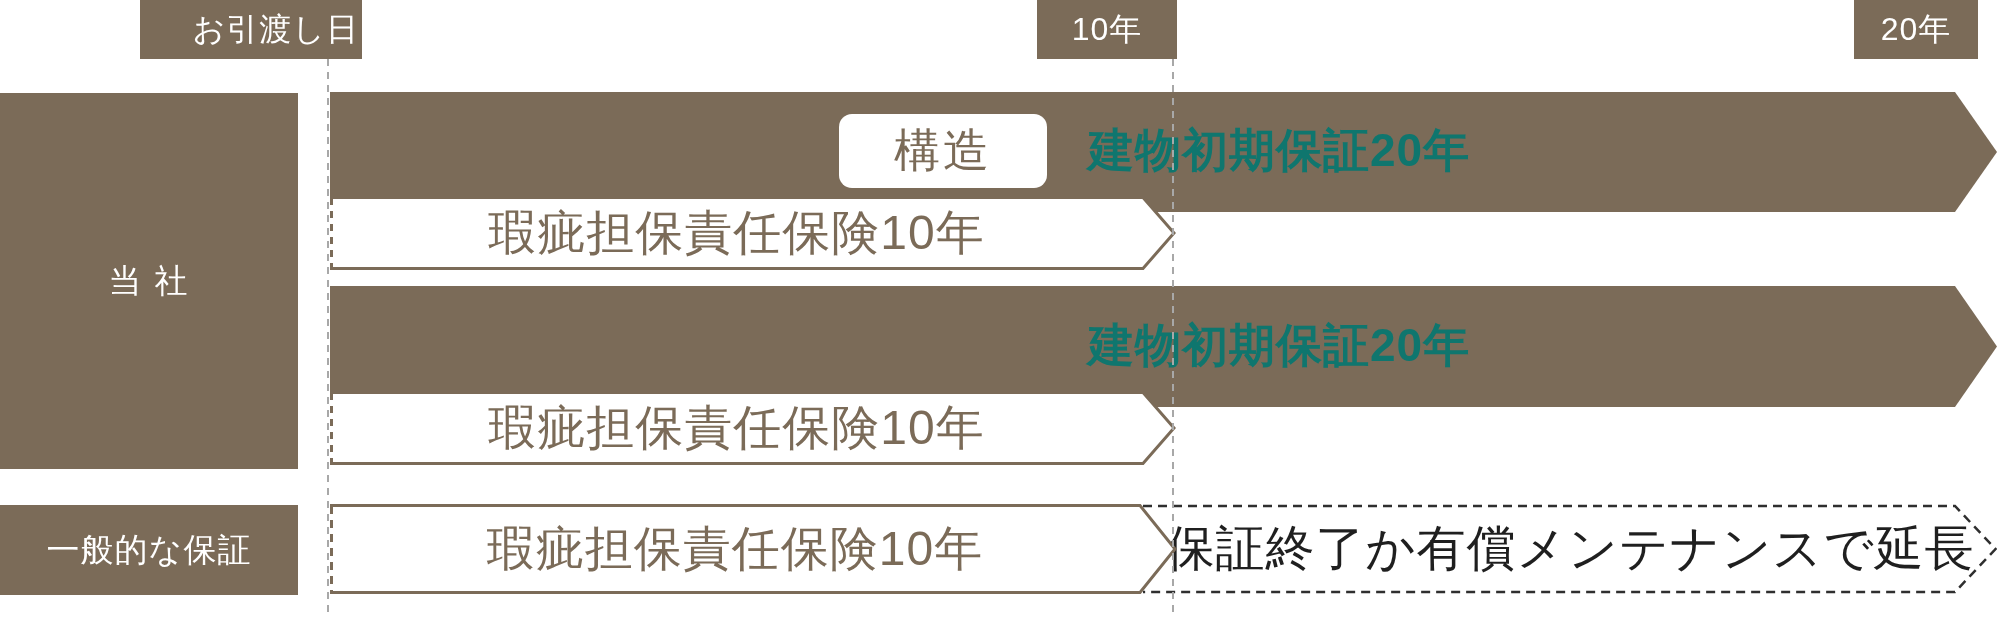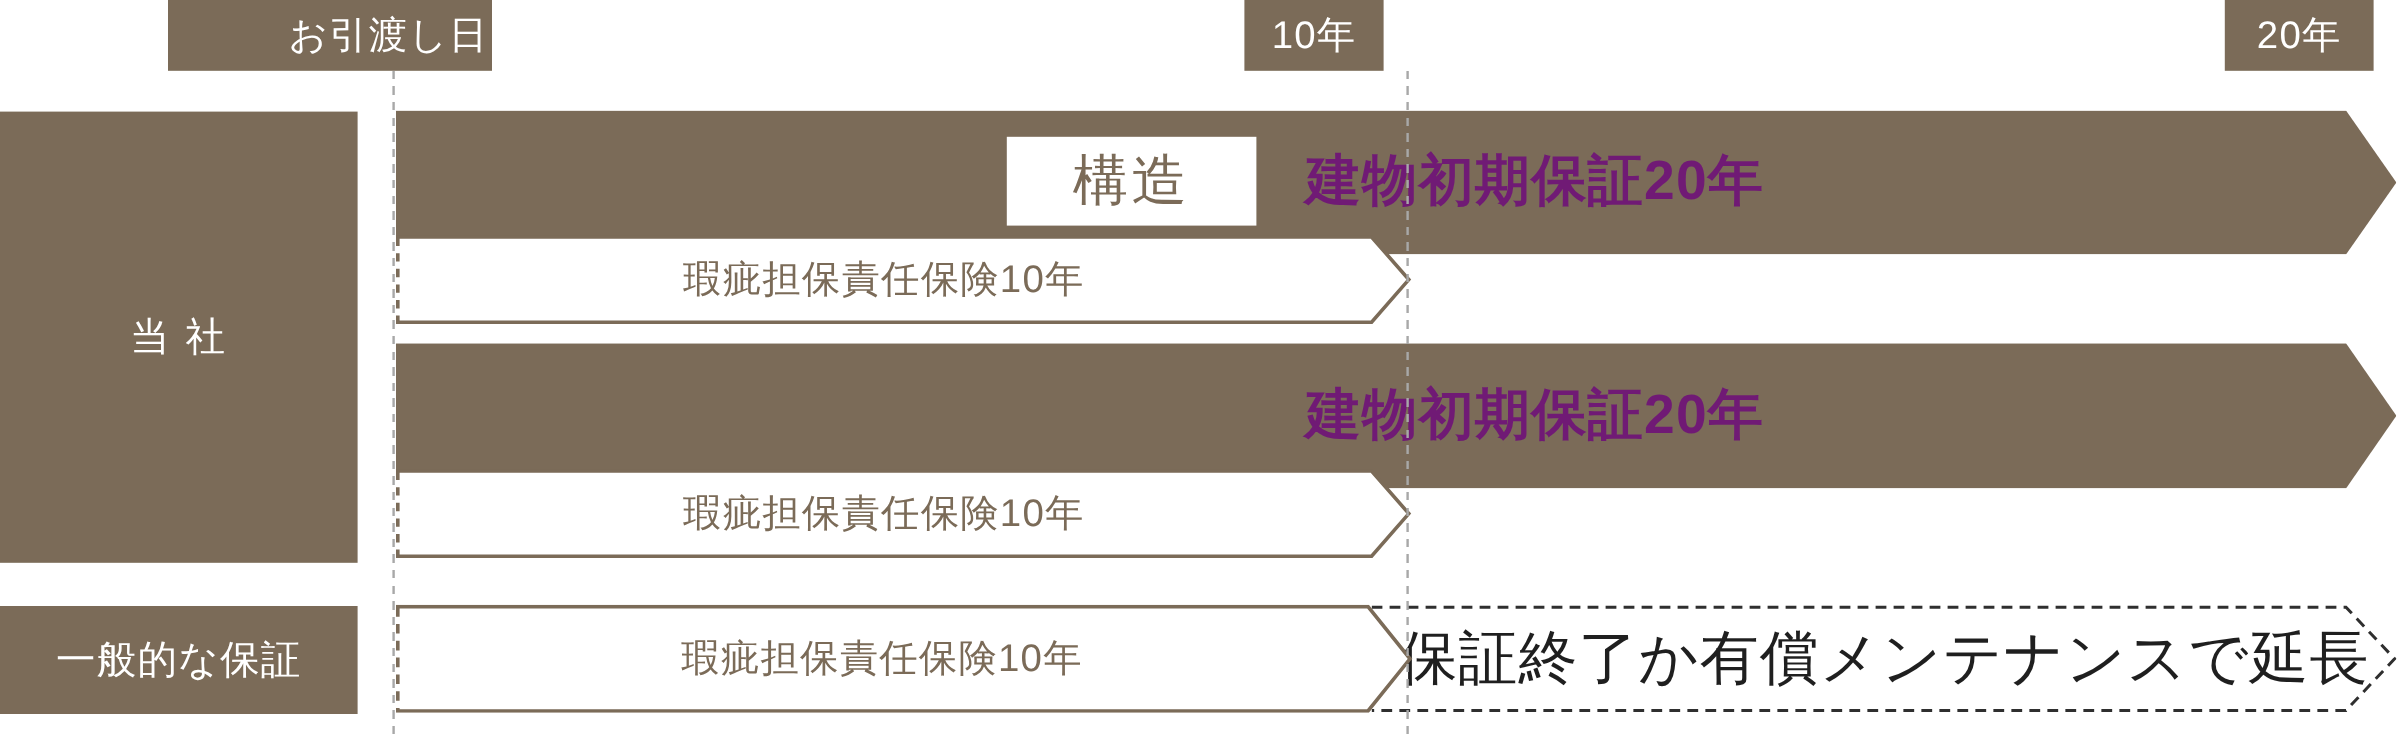--- a/index.html
+++ b/index.html
@@ -6,22 +6,22 @@
   .canvas{
     position:relative;width:2000px;height:617px;background:#ffffff;overflow:hidden;
     font-family:"Liberation Sans",sans-serif;
   }
   
   .ylabel{
     position:absolute;top:0;height:59px;background:#7b6b58;color:#ffffff;
     display:flex;align-items:center;justify-content:center;
     font-size:32px;letter-spacing:1px;
   }
-  .ylabel.delivery{left:140px;width:270px;justify-content:flex-end;padding-right:3px;box-sizing:border-box;}
-  .ylabel.ten{left:1037px;width:116px;}
+  .ylabel.delivery{left:140px;width:222px;justify-content:flex-end;padding-right:3px;box-sizing:border-box;}
+  .ylabel.ten{left:1037px;width:140px;}
   .ylabel.twenty{left:1854px;width:124px;}
   
   .sidehdr{
     position:absolute;left:0;width:298px;background:#7b6b58;color:#ffffff;
     display:flex;align-items:center;justify-content:center;
   }
   .sidehdr.company{top:93px;height:376px;font-size:33px;letter-spacing:2px;}
   .sidehdr.general{top:505px;height:90px;font-size:33px;letter-spacing:1px;}
   
   .brownbar{
@@ -29,34 +29,34 @@
     clip-path:polygon(0 0, calc(100% - 42px) 0, 100% 50%, calc(100% - 42px) 100%, 0 100%);
   }
   .brownbar.b1{top:92px;}
   .brownbar.b2{top:286px;height:121px;}
   
   .tagbox{
     position:absolute;left:839px;width:208px;height:74px;background:#ffffff;
     display:flex;align-items:center;justify-content:center;
     color:#7b6b58;font-size:46px;letter-spacing:3px;
   }
-  .tagbox.t1{top:114px;}
+  .tagbox.t1{top:114px;border-radius:13px;}
   .tagbox.t2{top:308px;}
   
   .maintext{
     position:absolute;left:1088px;height:117px;display:flex;align-items:center;
-    color:#701a75;font-size:46px;font-weight:bold;letter-spacing:1px;white-space:nowrap;
+    color:#0f766e;font-size:46px;font-weight:bold;letter-spacing:1px;white-space:nowrap;
   }
   .maintext.m1{top:92px;}
   .maintext.m2{top:287px;}
   
   .wbarsvg{position:absolute;left:330px;}
   .wbartext{
     position:absolute;left:330px;width:813px;display:flex;align-items:center;justify-content:center;
-    color:#7b6b58;font-size:32px;white-space:nowrap;letter-spacing:1px;
+    color:#7b6b58;font-size:48px;white-space:nowrap;letter-spacing:1px;
   }
   .wbartext.w1{top:196px;height:74px;}
   .wbartext.w2{top:391px;height:74px;}
   .wbartext.w3{top:504px;height:90px;width:810px;}
   
   .exttext{
     position:absolute;left:1143px;top:504px;width:854px;height:90px;
     display:flex;align-items:center;justify-content:center;
     color:#1f1f1f;font-size:49px;white-space:nowrap;letter-spacing:1px;
   }

